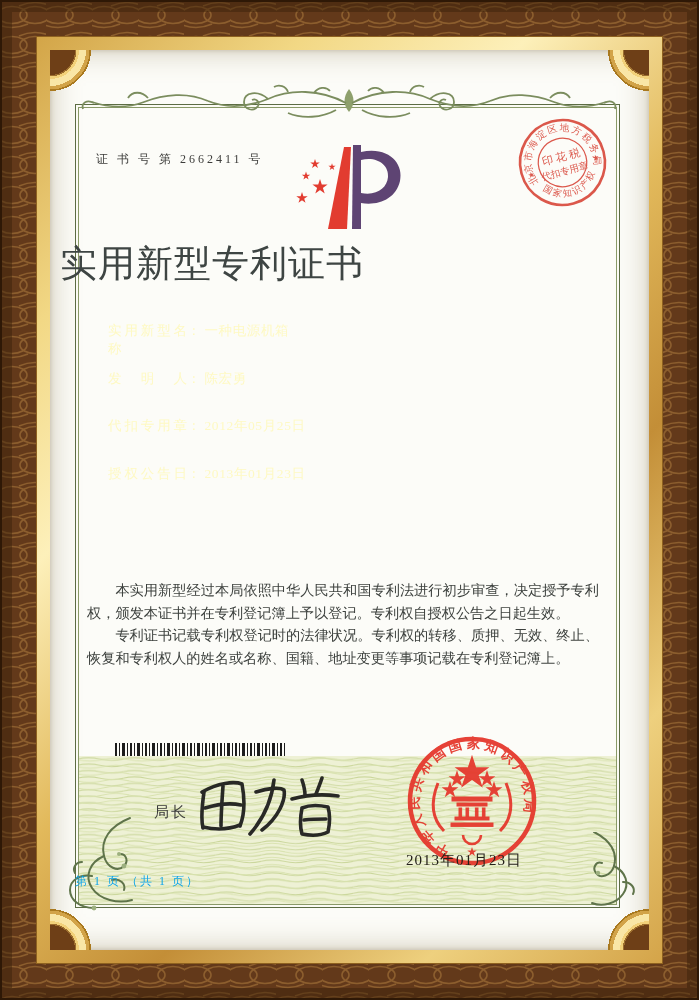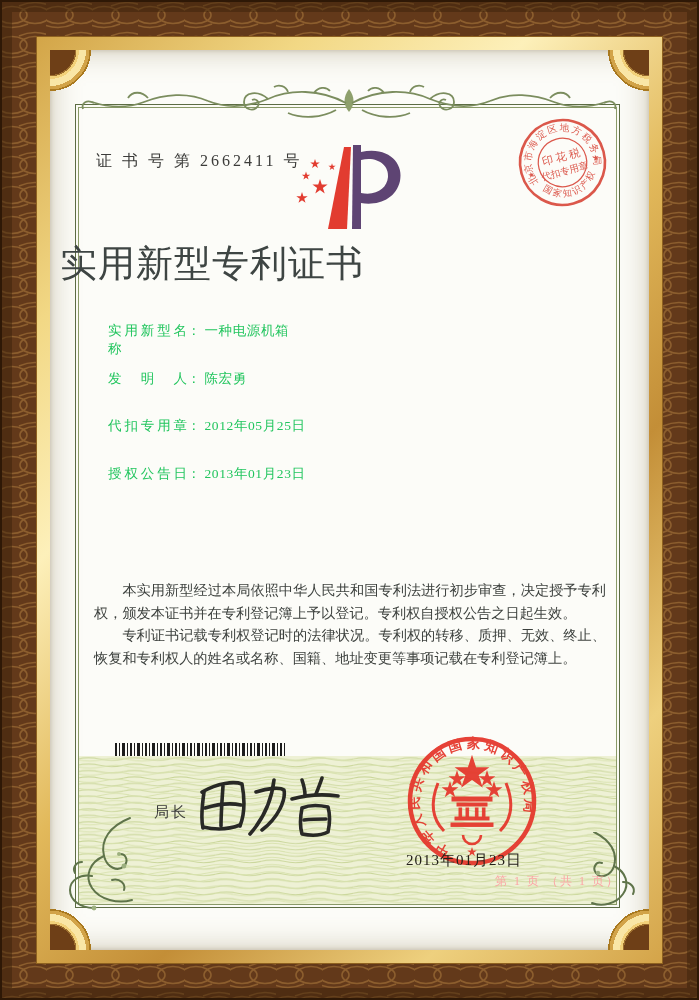--- a/index.html
+++ b/index.html
@@ -26,53 +26,53 @@
   .guilloche{position:absolute;left:77px;top:756px;z-index:3;}
   .green-border{
     position:absolute;left:75px;top:104px;width:545px;height:804px;z-index:5;
     border:1.3px solid #5c6c44;box-sizing:border-box;
     box-shadow:inset 0 0 0 2px #fbfbf4, inset 0 0 0 3px #8a9a68;
     pointer-events:none;
   }
   .ornament{position:absolute;z-index:6;}
   .cert-number{
     position:absolute;left:96px;top:151px;z-index:7;
-    font-size:16px;letter-spacing:3px;color:#3c3c3a;
+    font-size:12px;letter-spacing:3px;color:#3c3c3a;
   }
   .logo{position:absolute;left:288px;top:141px;z-index:7;}
   .title{
     position:absolute;left:60px;top:239px;width:579px;z-index:7;
     text-align:left;font-size:37px;letter-spacing:1px;color:#3e4543;font-weight:500;
   }
   .fields{position:absolute;left:108px;top:322px;z-index:7;}
   .field-row{height:47.5px;font-size:13.5px;color:#38383六;}
-  .field-row{color:#22c55e;}
+  .field-row{color:#fef9c3;}
   .f-label{display:inline-block;width:79px;text-align:justify;text-align-last:justify;vertical-align:top;}
   .f-colon{display:inline-block;margin-right:4px;}
   .f-value{letter-spacing:.6px;}
   .paragraphs{
     position:absolute;left:87px;top:579px;width:512px;z-index:7;
-    font-size:14.2px;line-height:22.6px;color:#3c403d;text-align:justify;margin-left:7px;
+    font-size:14.2px;line-height:22.6px;color:#3c403d;text-align:justify;
   }
   .paragraphs p{margin:0;text-indent:2em;}
   .barcode{
     position:absolute;left:115px;top:743px;width:170px;height:13px;z-index:7;
     background:repeating-linear-gradient(90deg,#1c1c1c 0 2px,rgba(0,0,0,0) 2px 3.6px,#1c1c1c 3.6px 4.6px,rgba(0,0,0,0) 4.6px 7.4px,#1c1c1c 7.4px 10.4px,rgba(0,0,0,0) 10.4px 11.6px,#1c1c1c 11.6px 12.6px,rgba(0,0,0,0) 12.6px 15px);
   }
   .sig-label{position:absolute;left:154px;top:803px;z-index:7;font-size:15px;color:#3a3a3a;letter-spacing:2px;}
   .signature{position:absolute;left:190px;top:766px;z-index:7;}
   .stamp-top{position:absolute;left:515px;top:115px;width:95px;height:95px;z-index:8;transform:rotate(-15deg);opacity:.85;}
   .seal-bottom{position:absolute;left:402px;top:731px;width:140px;height:140px;z-index:8;opacity:.93;}
   .seal-date{
     position:absolute;left:406px;top:851px;width:150px;z-index:9;
     font-size:15px;color:#232019;letter-spacing:1px;
   }
   .footer{
     position:absolute;left:75px;top:873px;width:545px;z-index:7;
-    text-align:right;font-size:12px;color:#fca5a5;letter-spacing:2px;
+    text-align:left;font-size:12px;color:#0ea5e9;letter-spacing:2px;
   }
 </style>
 </head>
 <body>
 
 <div class="stage">
 
   <svg class="frame-art" width="699" height="1000">
     <defs>
       <pattern id="swirl" width="46" height="30" patternUnits="userSpaceOnUse">

